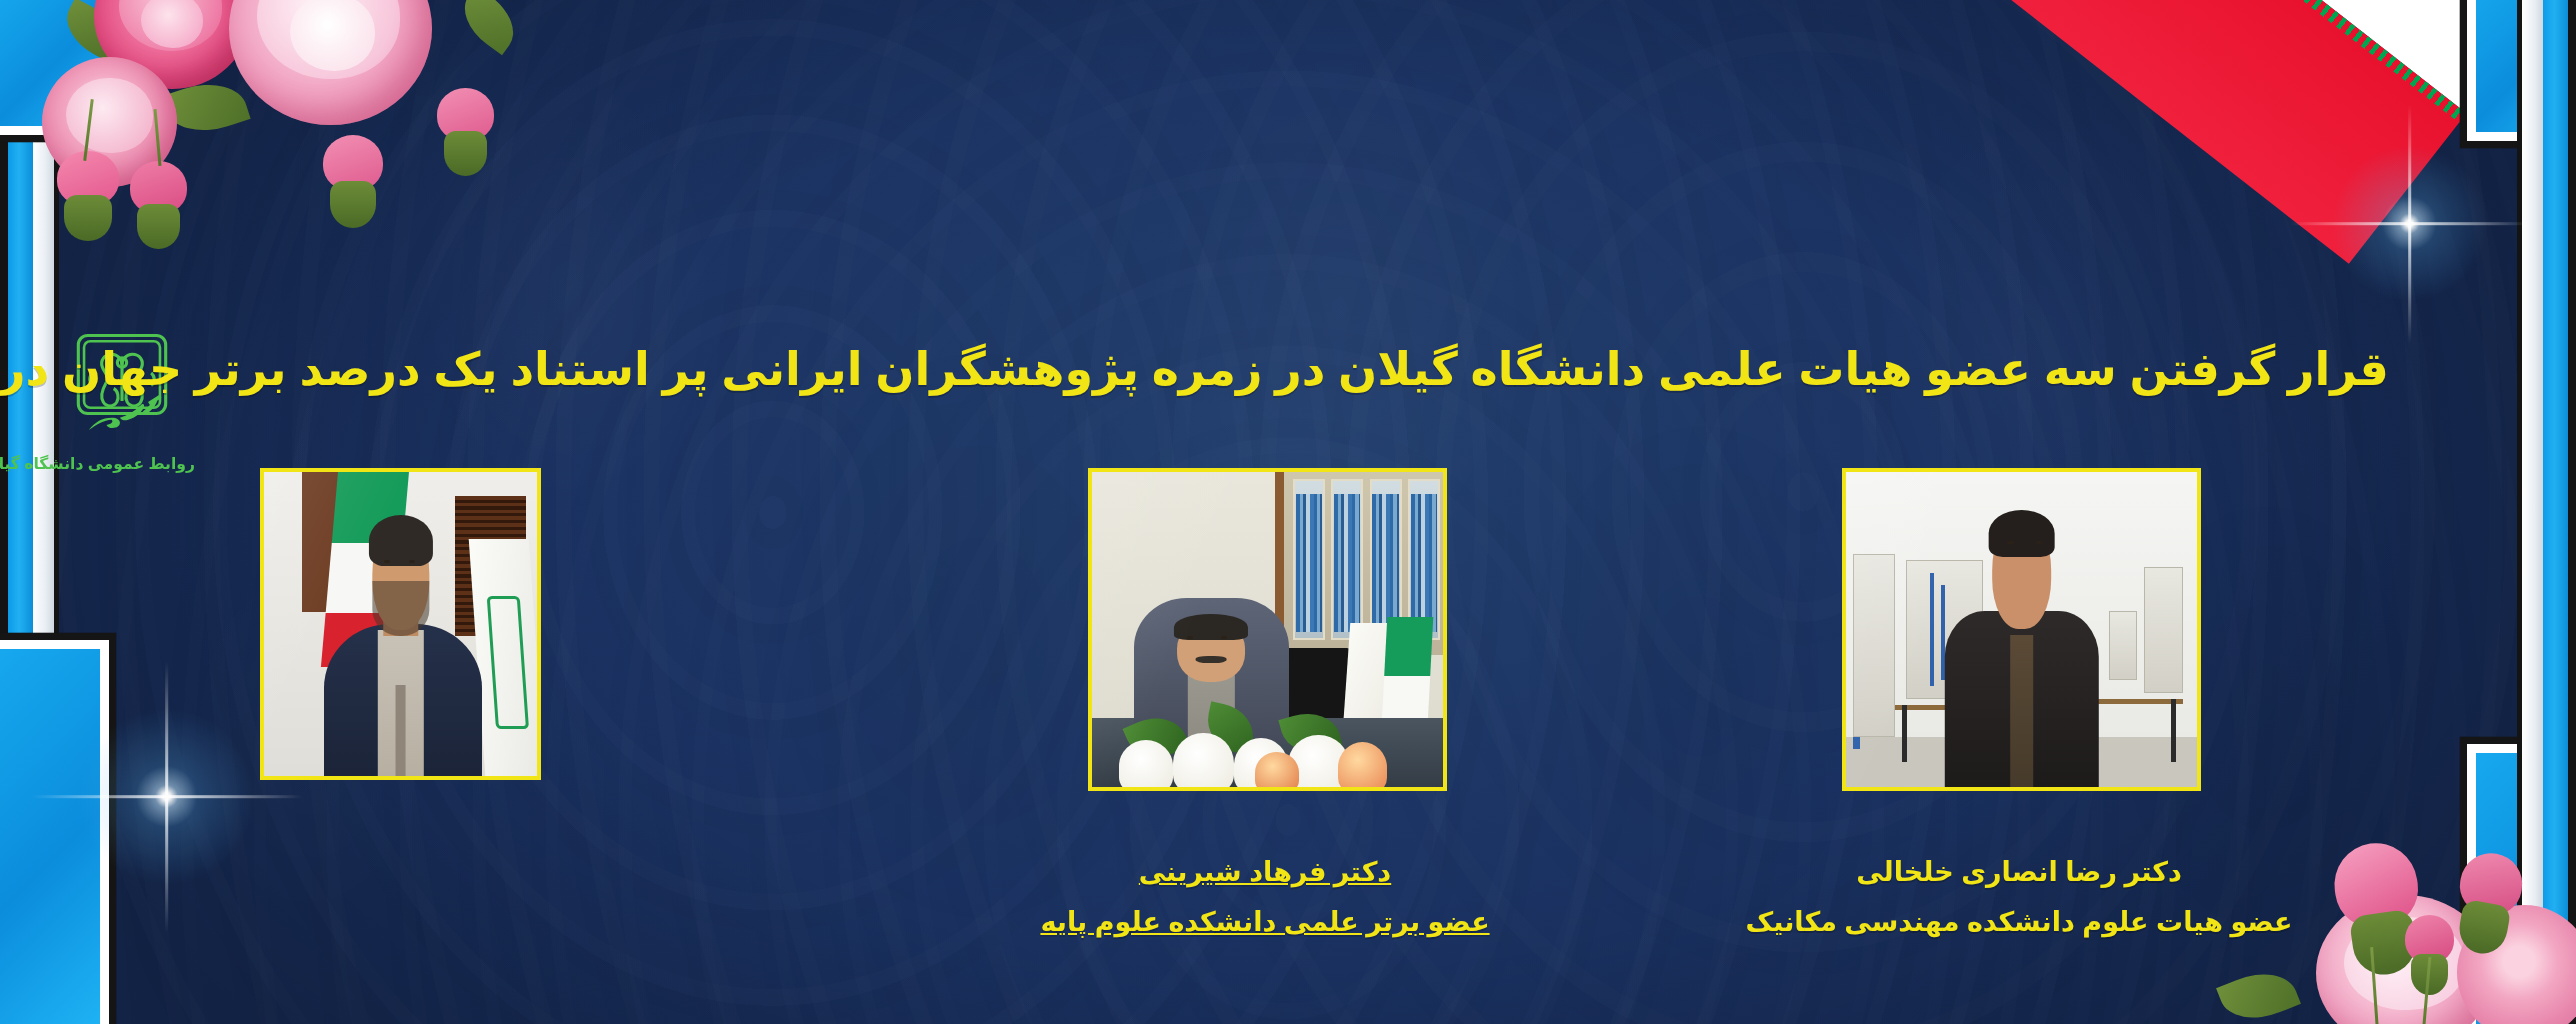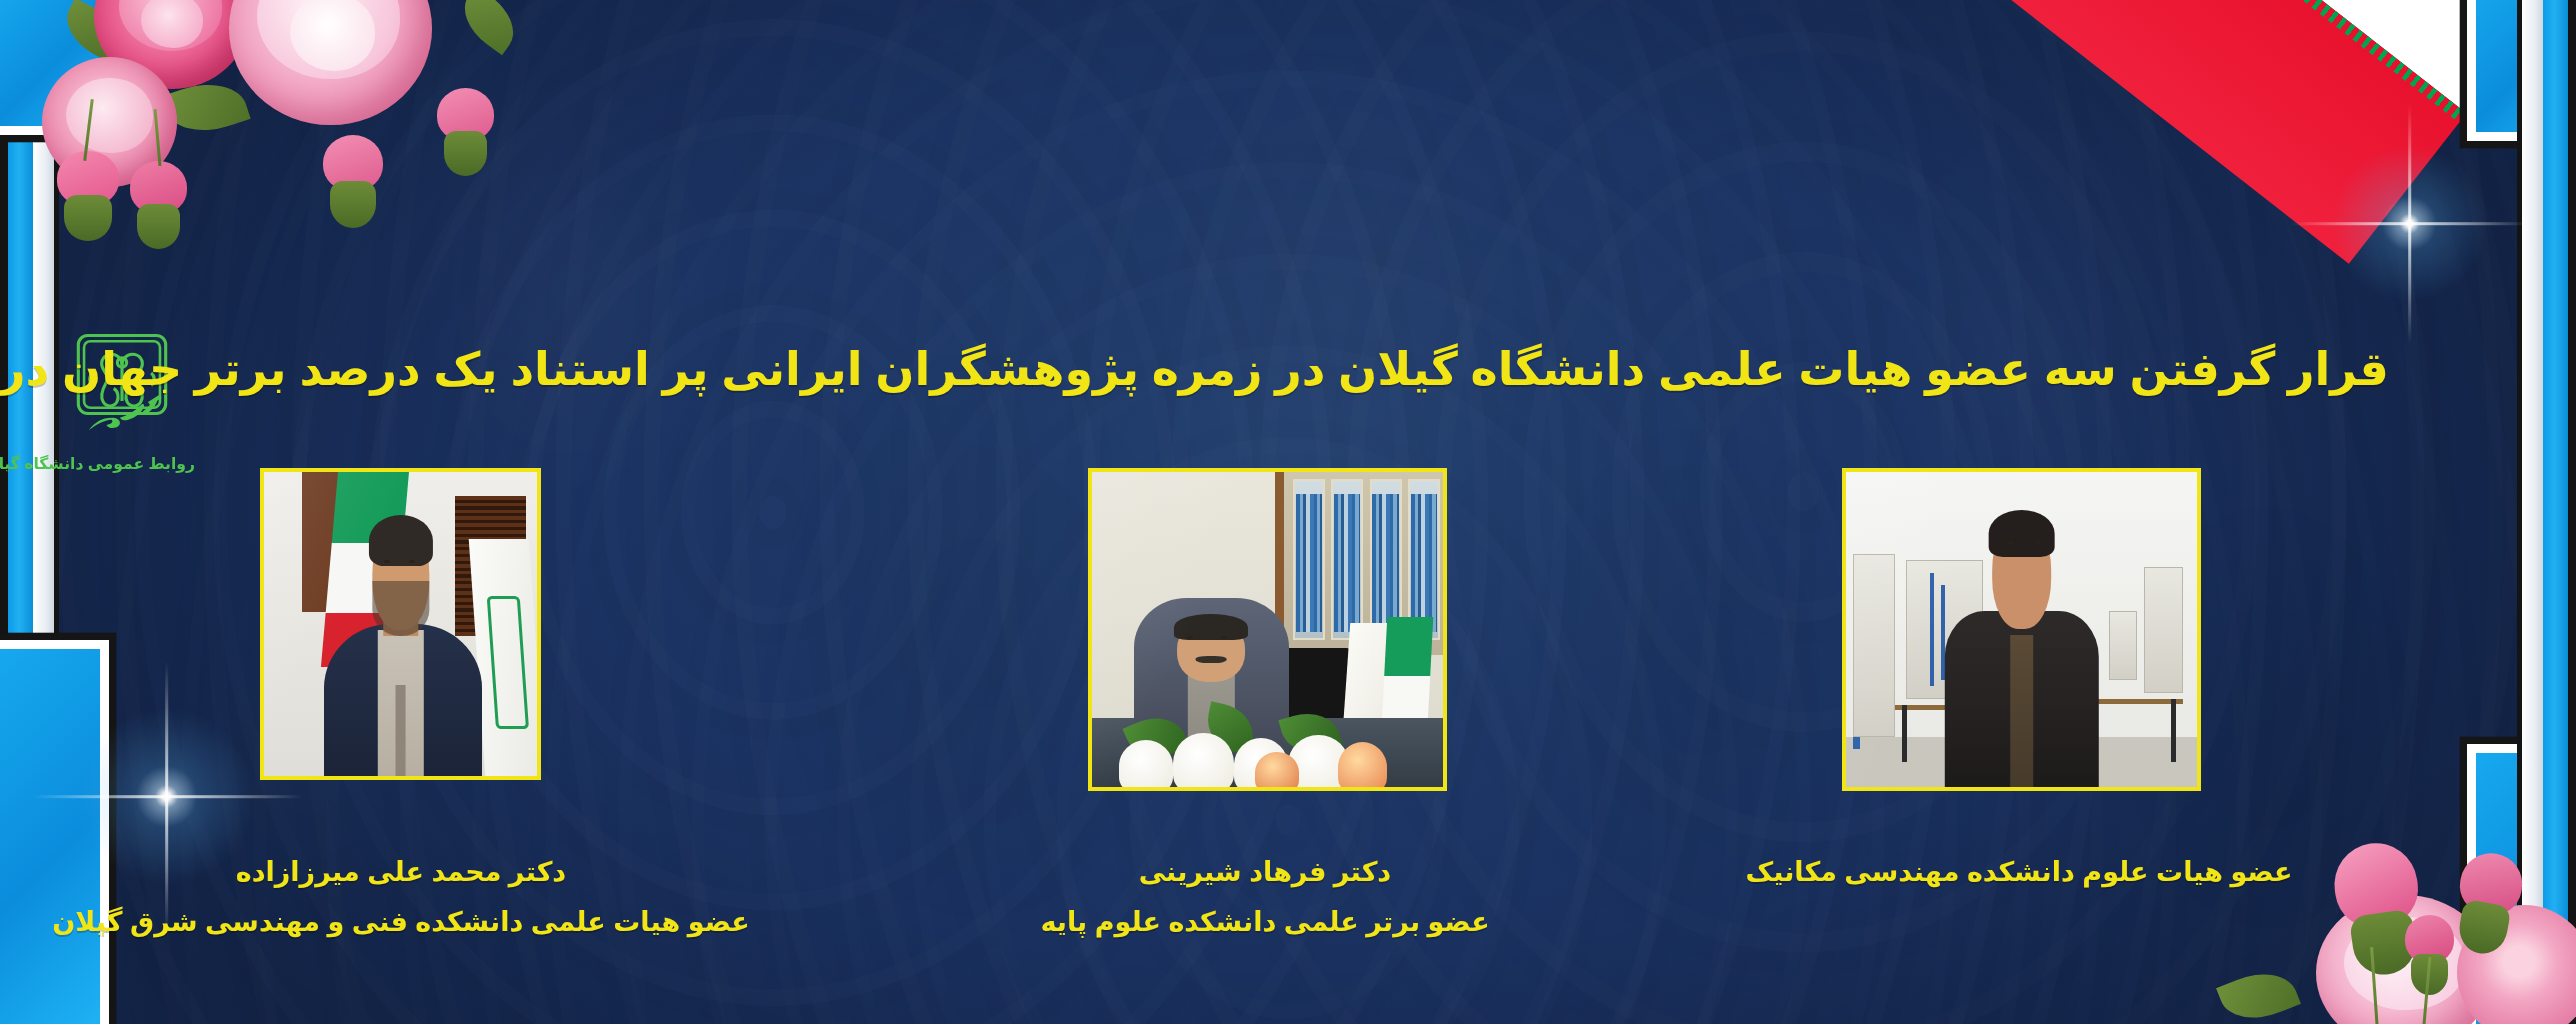--- a/index.html
+++ b/index.html
@@ -406,24 +406,20 @@
         <div class="p1-tie"></div>
         <div class="p1-neck"></div>
         <div class="p1-head"></div>
         <div class="p1-beard"></div>
         <div class="p1-hair"></div>
         <div class="eye" style="left:44%;top:29%;"></div>
         <div class="eye" style="left:53%;top:29%;"></div>
         <div class="glass-sheen"></div>
       </div>
     </div>
-  </div>
-  <div class="cap" style="left:401px;top:848px;font-size:27px;line-height:1.85;">
-    <span class="name">دکتر محمد علی میرزازاده</span>
-    <span class="role">عضو هیات علمی دانشکده فنی و مهندسی شرق گیلان</span>
   </div>
 
   <div class="card" style="left:1088px;top:468px;width:359px;height:323px;">
     <div class="photo">
       <div class="photo-inner">
         <div class="p2-wall"></div>
         <div class="p2-cabinet">
           <div class="p2-glass" style="left:6%;">
               <div class="p2-books"></div>
             </div>
@@ -463,21 +459,21 @@
           <div class="lily" style="left:64%;top:38%;width:22%;height:62%;"></div>
           <div class="lily" style="left:82%;top:46%;width:18%;height:54%;
                background:radial-gradient(circle at 40% 35%,#ffd9a0,#e8834f);"></div>
           <div class="lily" style="left:52%;top:56%;width:16%;height:44%;
                background:radial-gradient(circle at 40% 35%,#ffd9a0,#e07a46);"></div>
         </div>
         <div class="glass-sheen"></div>
       </div>
     </div>
   </div>
-  <div class="cap" style="left:1265px;top:848px;font-size:27px;line-height:1.85;">
+  <div class="cap" style="left:1265px;top:848px;font-size:27px;line-height:1.85;text-decoration:underline;">
     <span class="name">دکتر فرهاد شیرینی</span>
     <span class="role">عضو برتر علمی دانشکده علوم پایه</span>
   </div>
 
   <div class="card" style="left:1842px;top:468px;width:359px;height:323px;">
     <div class="photo">
       <div class="photo-inner">
         <div class="p3-wall"></div>
         <div class="p3-floor"></div>
         <div class="p3-pipe" style="left:2%;top:26%;width:7.3px;height:62%;"></div>
@@ -498,17 +494,18 @@
         </div>
         <div class="p3-head"></div>
         <div class="p3-hair"></div>
         <div class="eye" style="left:46%;top:22%;"></div>
         <div class="eye" style="left:54%;top:22%;"></div>
         <div class="glass-sheen"></div>
       </div>
     </div>
   </div>
   <div class="cap" style="left:2019px;top:848px;font-size:27px;line-height:1.85;">
+    <span class="name">دکتر رضا انصاری خلخالی</span>
     <span class="role">عضو هیات علوم دانشکده مهندسی مکانیک</span>
   </div>
 
 </div>
 
 
 </body></html>

